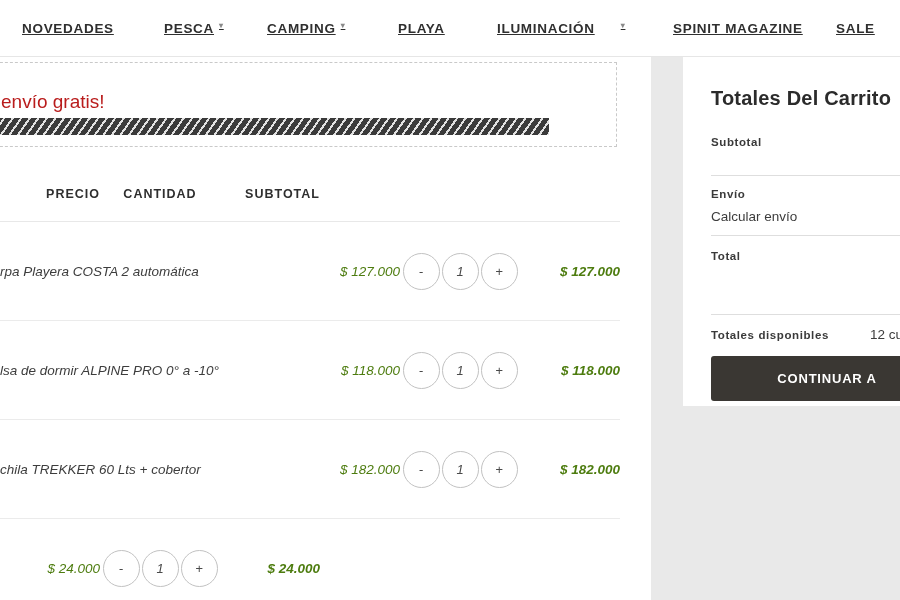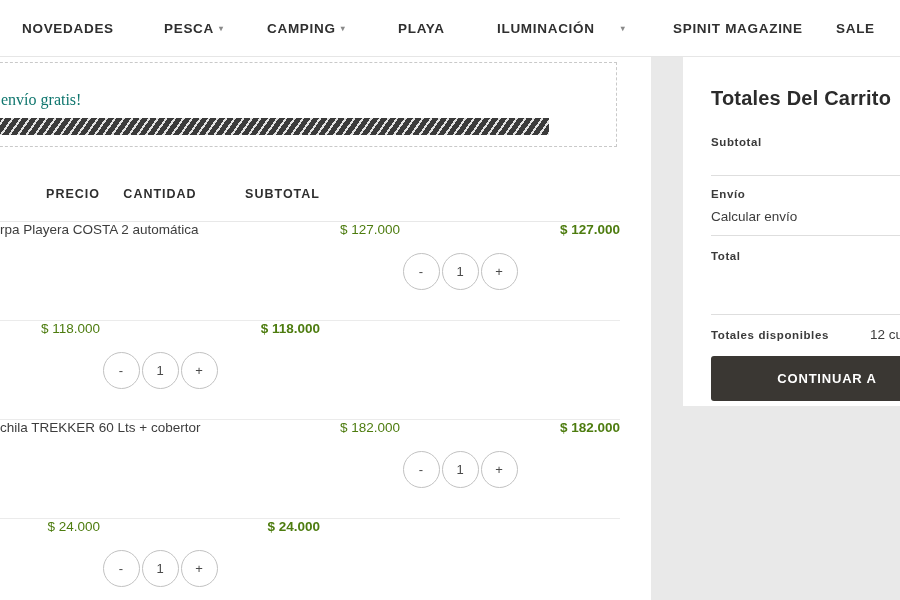--- a/index.html
+++ b/index.html
@@ -21,23 +21,23 @@
     display: flex;
     align-items: center;
   }
   .nav-item {
     font-size: 13.5px;
     font-weight: bold;
     letter-spacing: 0.7px;
     color: #2f2f2f;
     white-space: nowrap;
     display: flex;
-    align-items: center;
     gap: 5px;
     cursor: pointer;
+    text-decoration: underline;
   }
   .nav-caret {
     font-size: 8px;
     line-height: 1;
     color: #8a8a8a;
     transform: translateY(1px);
   }
 
   
   .cart-area {
@@ -50,24 +50,23 @@
   .coupon-box {
     position: absolute;
     left: -60px; top: 5px;
     width: 677px; height: 85px;
     border: 1px dashed #c9c9c9;
     background: #ffffff;
   }
   .coupon-text {
     position: absolute;
     left: 60px; top: 28px;
-    font-size: 16px;
-    color: #0f766e;
-    white-space: nowrap;
-    font-family: Liberation Serif, serif;
+    font-size: 19px;
+    color: #b91c1c;
+    white-space: nowrap;
   }
   .progress-track {
     position: absolute;
     left: 0; top: 55px;
     width: 608px; height: 17px;
     background: #3a3a3a;
     background-image: repeating-linear-gradient(
       -55deg,
       rgba(255,255,255,0.85) 0px,
       rgba(255,255,255,0.85) 2px,
@@ -98,21 +97,23 @@
     white-space: nowrap;
   }
   .col-prod  { width: 300px; padding-left: 0; }
   .col-price { width: 100px; text-align: right; }
   .col-qty   { width: 120px; text-align: center; }
   .col-sub   { width: 100px; text-align: right; }
 
   .cart-row {
     height: 99px;
     display: flex;
+    align-items: center;
     border-bottom: 1px solid #ebebeb;
+    font-style: italic;
   }
   .cart-row:last-child { border-bottom: none; }
   .prod-name {
     font-size: 13.5px;
     color: #3d3d3d;
     white-space: nowrap;
     overflow: hidden;
   }
   .cell-price, .cell-sub {
     font-size: 13.5px;
@@ -261,20 +262,21 @@
       <div class="col-price cell-price">$ 127.000</div>
       <div class="qty-group">
         <div class="qty-btn">-</div>
         <div class="qty-val">1</div>
         <div class="qty-btn">+</div>
       </div>
       <div class="col-sub cell-sub">$ 127.000</div>
     </div>
 
     <div class="cart-row">
+      <div class="col-prod prod-name">lsa de dormir ALPINE PRO 0° a -10°</div>
       <div class="col-price cell-price">$ 118.000</div>
       <div class="qty-group">
         <div class="qty-btn">-</div>
         <div class="qty-val">1</div>
         <div class="qty-btn">+</div>
       </div>
       <div class="col-sub cell-sub">$ 118.000</div>
     </div>
 
     <div class="cart-row">

